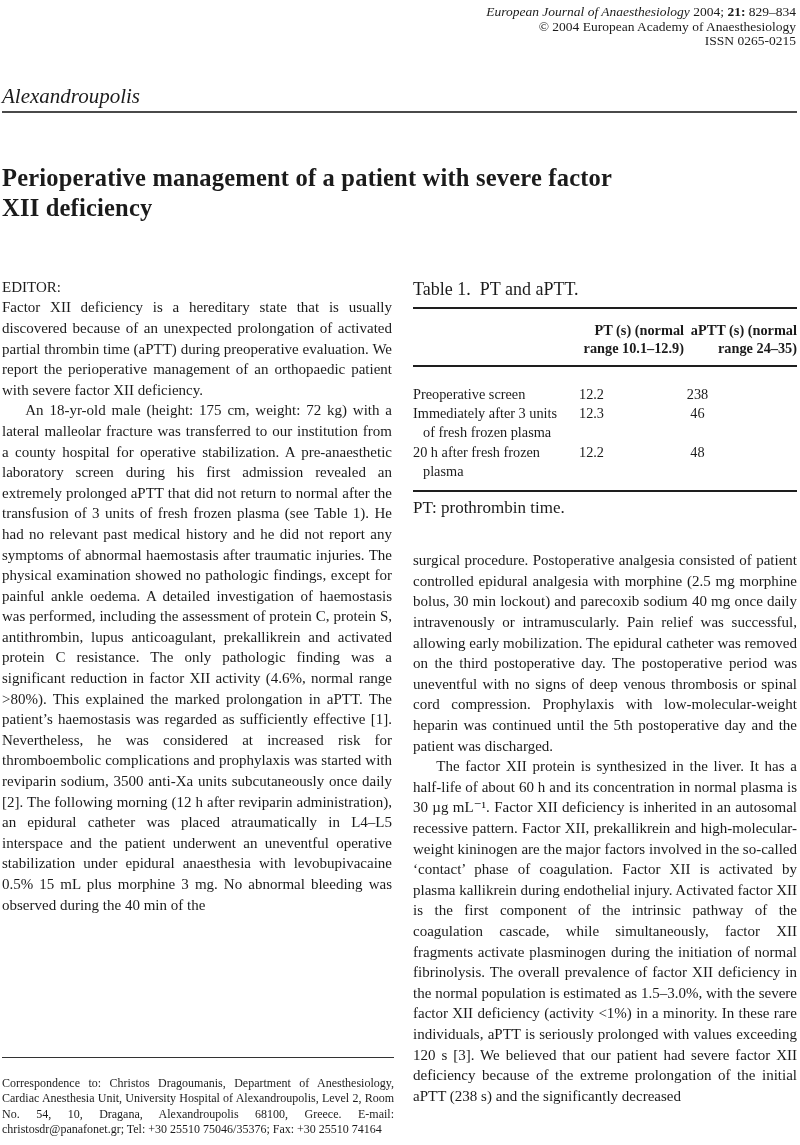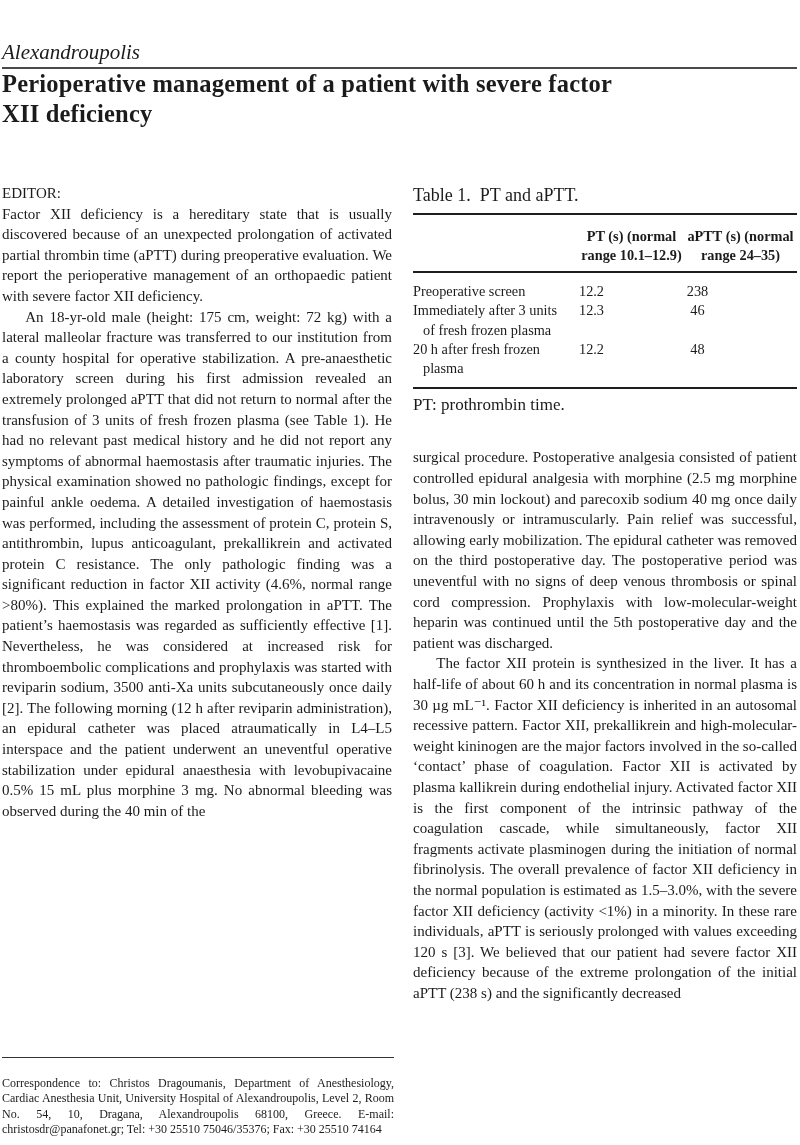--- a/index.html
+++ b/index.html
@@ -18,21 +18,21 @@
   .masthead { text-align: right; font-size: 13.5px; line-height: 14.6px; padding-right: 1px; }
   .masthead .journal { font-style: italic; }
   .masthead .vol { font-weight: bold; }
 
   
   .section-head { margin-top: 35px; font-size: 21px; font-style: italic; line-height: 24px; }
   .section-rule { border: none; border-top: 2px solid #4a4a4a; margin-top: 3px; }
 
   
   .article-title {
-    max-width: 645px;
+    margin-top: 50px; max-width: 645px;
     font-size: 24.5px; font-weight: bold; line-height: 30px;
     letter-spacing: 0.2px;
   }
 
   
   .columns { display: flex; margin-top: 54px; }
   .col-left  { width: 390px; height: 774px; overflow: hidden; }
   .col-gap   { width: 21px; flex: none; }
   .col-right { width: 384px; height: 860px; overflow: hidden; }
 
@@ -40,25 +40,25 @@
   .body-text p.indent { text-indent: 1.55em; }
   .salutation { font-size: 15px; line-height: 20.6px; }
 
   
   .table-block { padding-top: 4px; }
   .table-caption { font-size: 18px; line-height: 17px; margin-bottom: 9px; }
   .table-caption .cap-label { margin-right: 9px; }
   table.data { border-collapse: collapse; width: 100%; font-size: 14.3px; }
   table.data thead tr { border-top: 2px solid #1e1e1e; border-bottom: 2px solid #1e1e1e; }
   table.data th {
-    text-align: center; vertical-align: bottom; font-weight: bold;
+    text-align: right; vertical-align: bottom; font-weight: bold;
     padding: 12px 0 7px 0; line-height: 18.5px;
   }
   table.data td { vertical-align: top; padding: 0; line-height: 19.3px; }
-  table.data tbody tr:first-child td { padding-top: 9px; }
+  table.data tbody tr:first-child td { padding-top: 18px; }
   table.data tbody tr:last-child td { padding-bottom: 9px; }
   table.data { border-bottom: 2px solid #1e1e1e; }
   .c-label { width: 166px; }
   .c-pt { width: 105px; }
   .row-label { display: block; padding-left: 10px; text-indent: -10px; padding-right: 8px; }
   .num-right { display: inline-block; min-width: 27px; text-align: center; }
   .table-footnote { font-size: 17px; line-height: 15px; margin-top: 8px; }
   .after-table { margin-top: 35px; }
 
   
@@ -66,20 +66,30 @@
     position: absolute; left: 2px; top: 1057px; width: 392px;
     border-top: 1px solid #333; padding-top: 18px;
     font-size: 12px; line-height: 15.3px; text-align: justify;
   }
 </style>
 </head>
 <body>
 
 <div class="page">
 
+  <div class="masthead">
+    <div>
+      <span class="journal">European Journal of Anaesthesiology</span>
+      <span>2004;</span>
+      <span class="vol">21:</span>
+      <span>829–834</span>
+    </div>
+    <div>© 2004 European Academy of Anaesthesiology</div>
+    <div>ISSN 0265-0215</div>
+  </div>
 
   <div class="section-head">Alexandroupolis</div>
   <hr class="section-rule">
 
   <h1 class="article-title">Perioperative management of a patient with severe factor XII deficiency</h1>
 
   <div class="columns">
 
     <div class="col-left body-text">
       <div class="salutation">EDITOR:</div>

